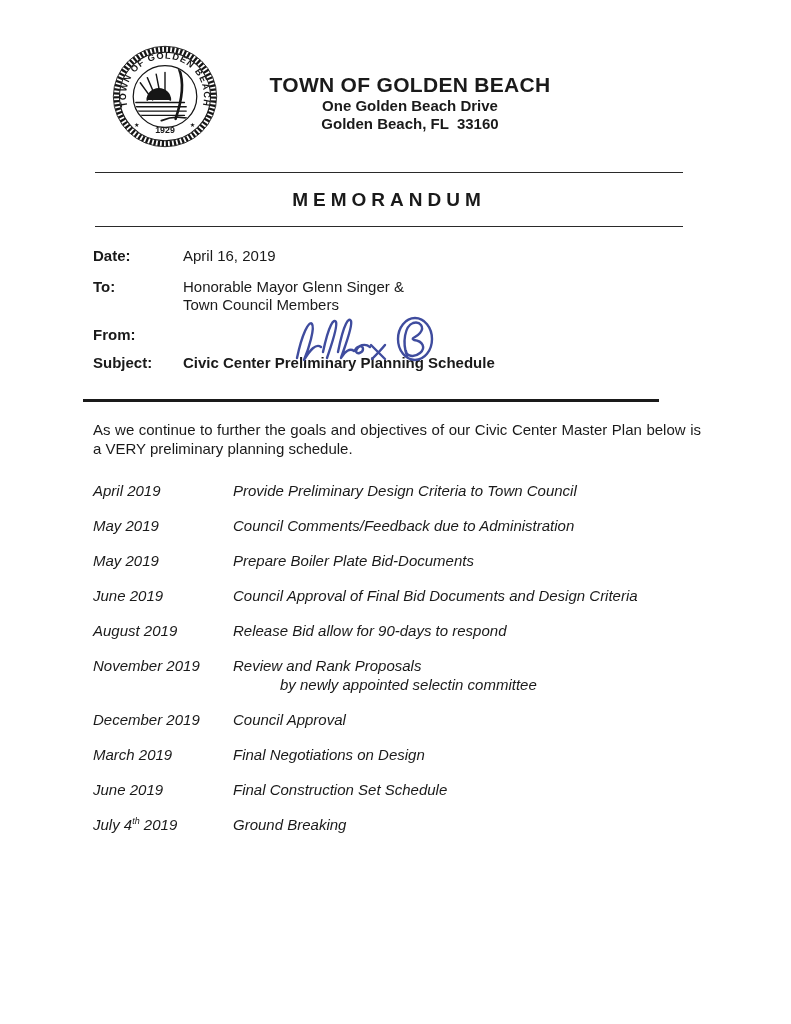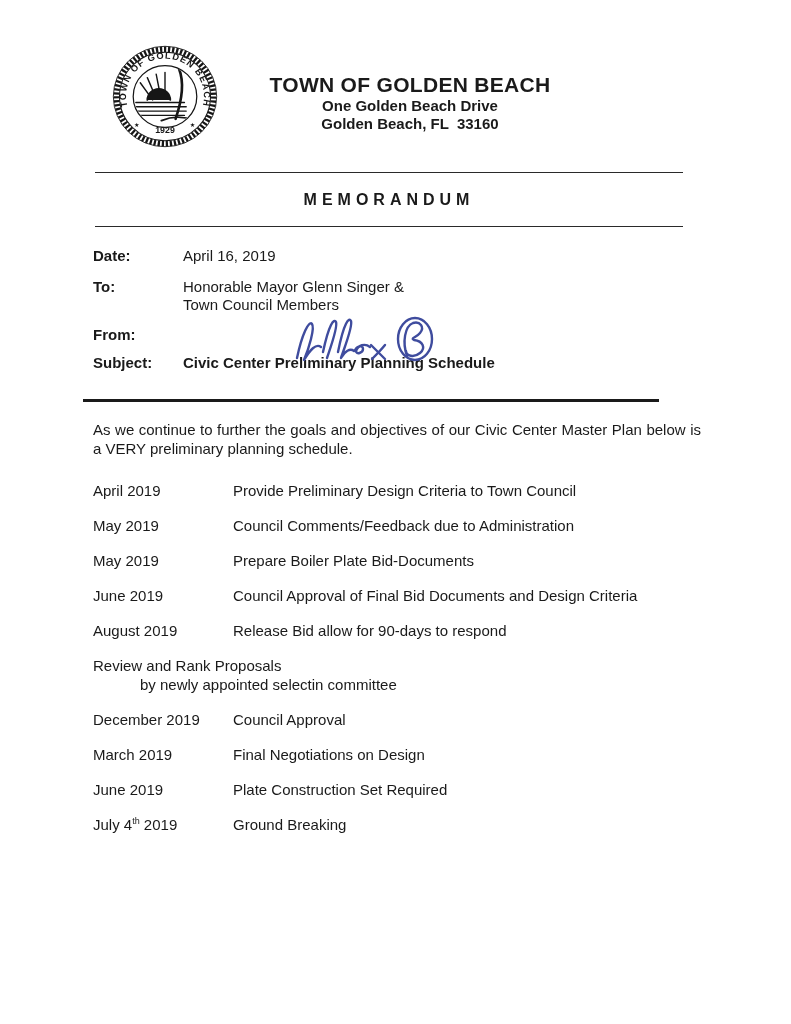--- a/index.html
+++ b/index.html
@@ -13,39 +13,39 @@
   .org-name{font-size:21px;font-weight:bold;line-height:25px;letter-spacing:.3px;}
   .addr{font-size:15px;font-weight:bold;line-height:18px;white-space:pre;}
   
   .rule-thin{position:absolute;left:95px;width:588px;height:0;border-top:1.5px solid #2a2a2a;}
   .rule1{top:172px}
   .rule2{top:226px}
   .rule-thick{position:absolute;left:83px;top:399px;width:576px;height:3px;background:#1a1a1a;}
   
   .memo-title{
     position:absolute;left:95px;top:191px;width:588px;text-align:center;
-    font-size:16px;font-weight:bold;letter-spacing:5px;line-height:18px;
+    font-size:19px;font-weight:bold;letter-spacing:5px;line-height:18px;
   }
   
   .field-row{position:absolute;left:93px;display:flex;font-size:15px;line-height:18px;width:600px;justify-content:space-between;}
   .row-date{top:247px}
   .row-to{top:278px}
   .row-from{top:326px}
   .row-subject{top:354px}
   .field-label{width:90px;flex:none;font-weight:bold;}
   .field-value{flex:1;}
   .subject-value{font-weight:bold;}
   .signature{position:absolute;left:292px;top:312px;width:162px;height:60px;z-index:2;}
   
   .paragraph{
     position:absolute;left:93px;top:421px;width:608px;
     font-size:15px;line-height:18.5px;text-align:justify;
   }
   
-  .schedule{position:absolute;left:93px;top:481px;width:616px;font-size:15px;}
+  .schedule{position:absolute;left:93px;top:481px;width:616px;font-size:15px;font-style:italic;}
   .schedule-row{display:flex;margin-bottom:16px;line-height:19px;}
   .sched-date{width:140px;flex:none;}
   .sched-desc-cell{flex:1;}
   .desc-line2{margin-left:47px;}
   sup{font-size:9px;line-height:0;vertical-align:super;}
   
   .seal svg text{font-family:"Liberation Sans",sans-serif;}
 </style>
 </head>
 <body>
@@ -187,20 +187,21 @@
     </div>
 
     <div class="schedule-row">
       <div class="sched-date">August 2019</div>
       <div class="sched-desc-cell">
         <div>Release Bid allow for 90-days to respond</div>
       </div>
     </div>
 
     <div class="schedule-row">
+      <div class="sched-date">November 2019</div>
       <div class="sched-desc-cell">
         <div>Review and Rank Proposals</div>
       <div class="desc-line2">by newly appointed selectin committee</div>
         </div>
     </div>
 
 
     <div class="schedule-row">
       <div class="sched-date">December 2019</div>
       <div class="sched-desc-cell">
@@ -211,21 +212,21 @@
     <div class="schedule-row">
       <div class="sched-date">March 2019</div>
       <div class="sched-desc-cell">
         <div>Final Negotiations on Design</div>
       </div>
     </div>
 
     <div class="schedule-row">
       <div class="sched-date">June 2019</div>
       <div class="sched-desc-cell">
-        <div>Plate Construction Set Required</div>
+        <div>Final Construction Set Schedule</div>
       </div>
     </div>
 
     <div class="schedule-row">
       <div class="sched-date">July 4<sup>th</sup> 2019</div>
       <div class="sched-desc-cell">
         <div>Ground Breaking</div>
       </div>
     </div>
   </div>

